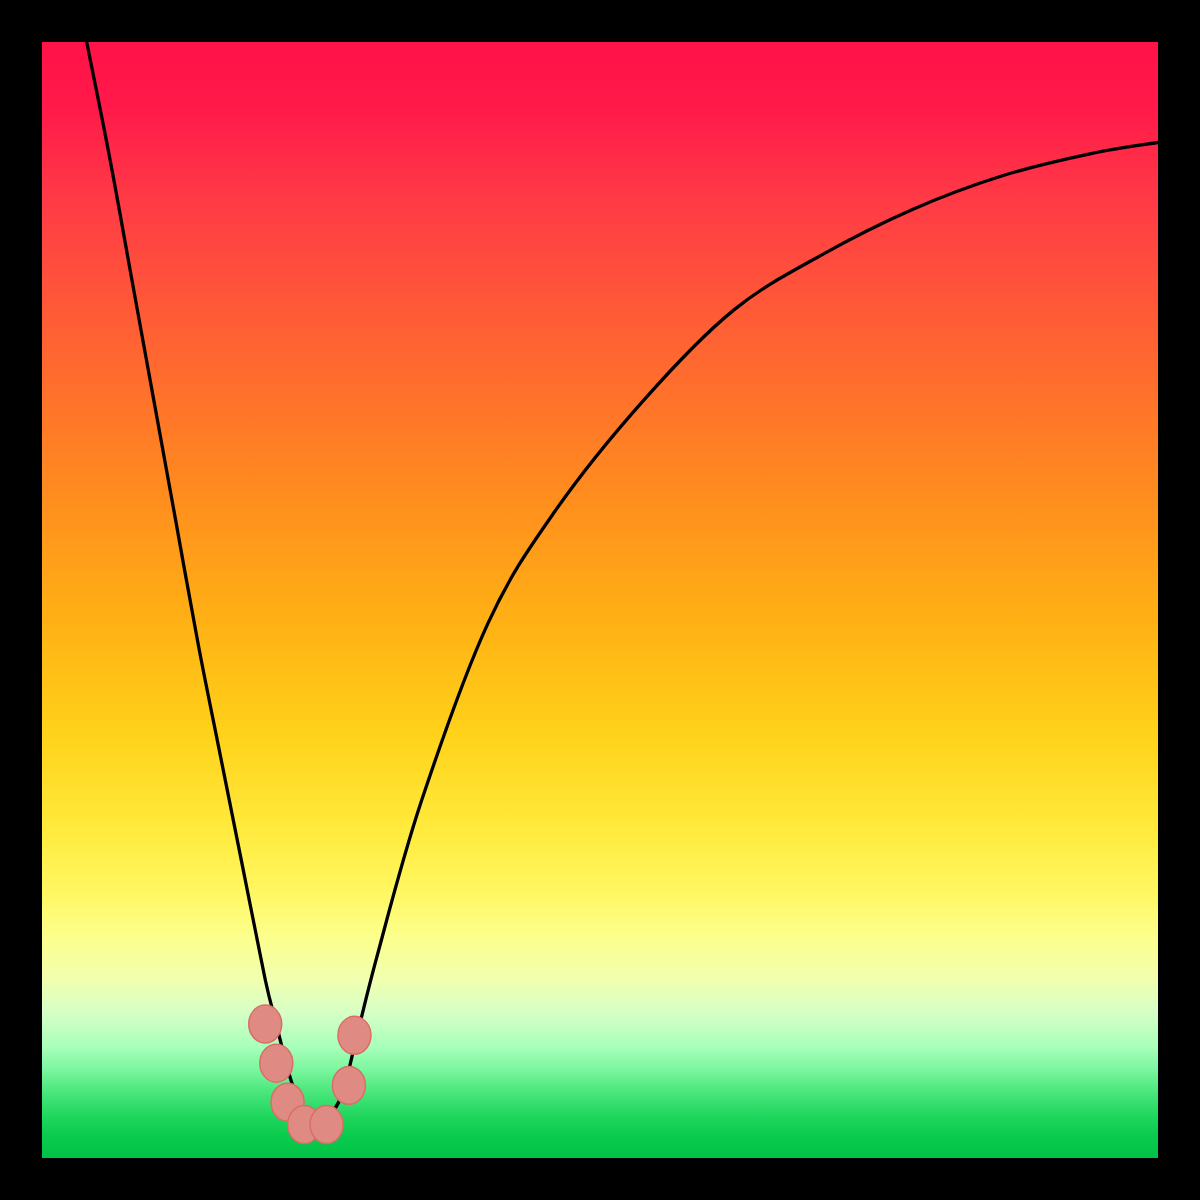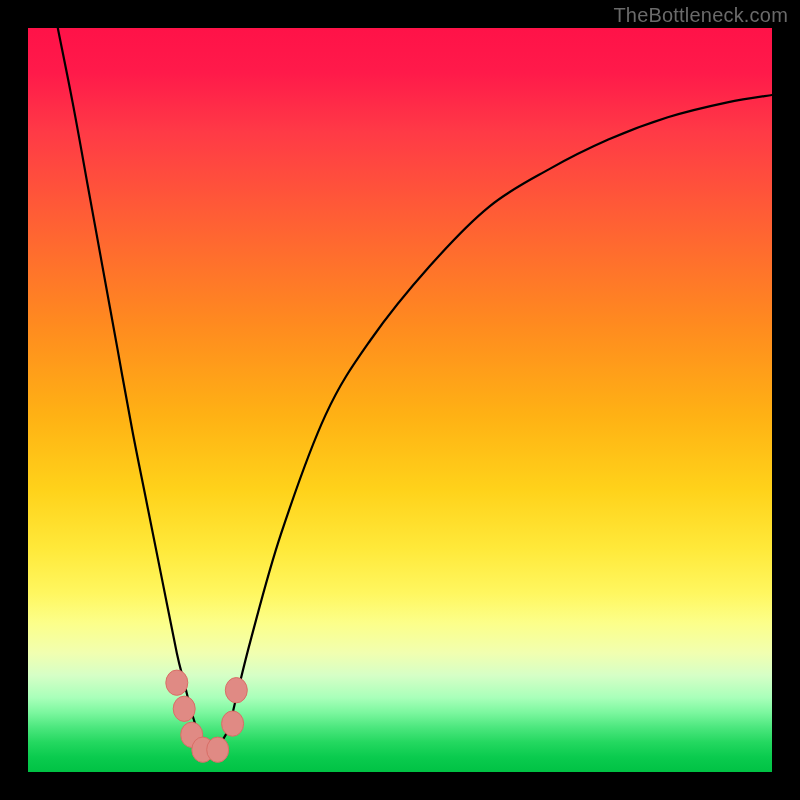--- a/index.html
+++ b/index.html
@@ -86,14 +86,13 @@
           <ellipse cx="148.8" cy="654.7" rx="11" ry="12.649999999999999" class="dot"></ellipse>
           <ellipse cx="156.2" cy="680.8" rx="11" ry="12.649999999999999" class="dot"></ellipse>
           <ellipse cx="163.7" cy="706.8" rx="11" ry="12.649999999999999" class="dot"></ellipse>
           <ellipse cx="174.8" cy="721.7" rx="11" ry="12.649999999999999" class="dot"></ellipse>
           <ellipse cx="189.7" cy="721.7" rx="11" ry="12.649999999999999" class="dot"></ellipse>
           <ellipse cx="204.6" cy="695.6" rx="11" ry="12.649999999999999" class="dot"></ellipse>
           <ellipse cx="208.3" cy="662.2" rx="11" ry="12.649999999999999" class="dot"></ellipse>
         </g>
     </svg>
   </div>
-  <div class="attribution">TheBottleneck.com</div>
 </div>
 
 </body></html>

